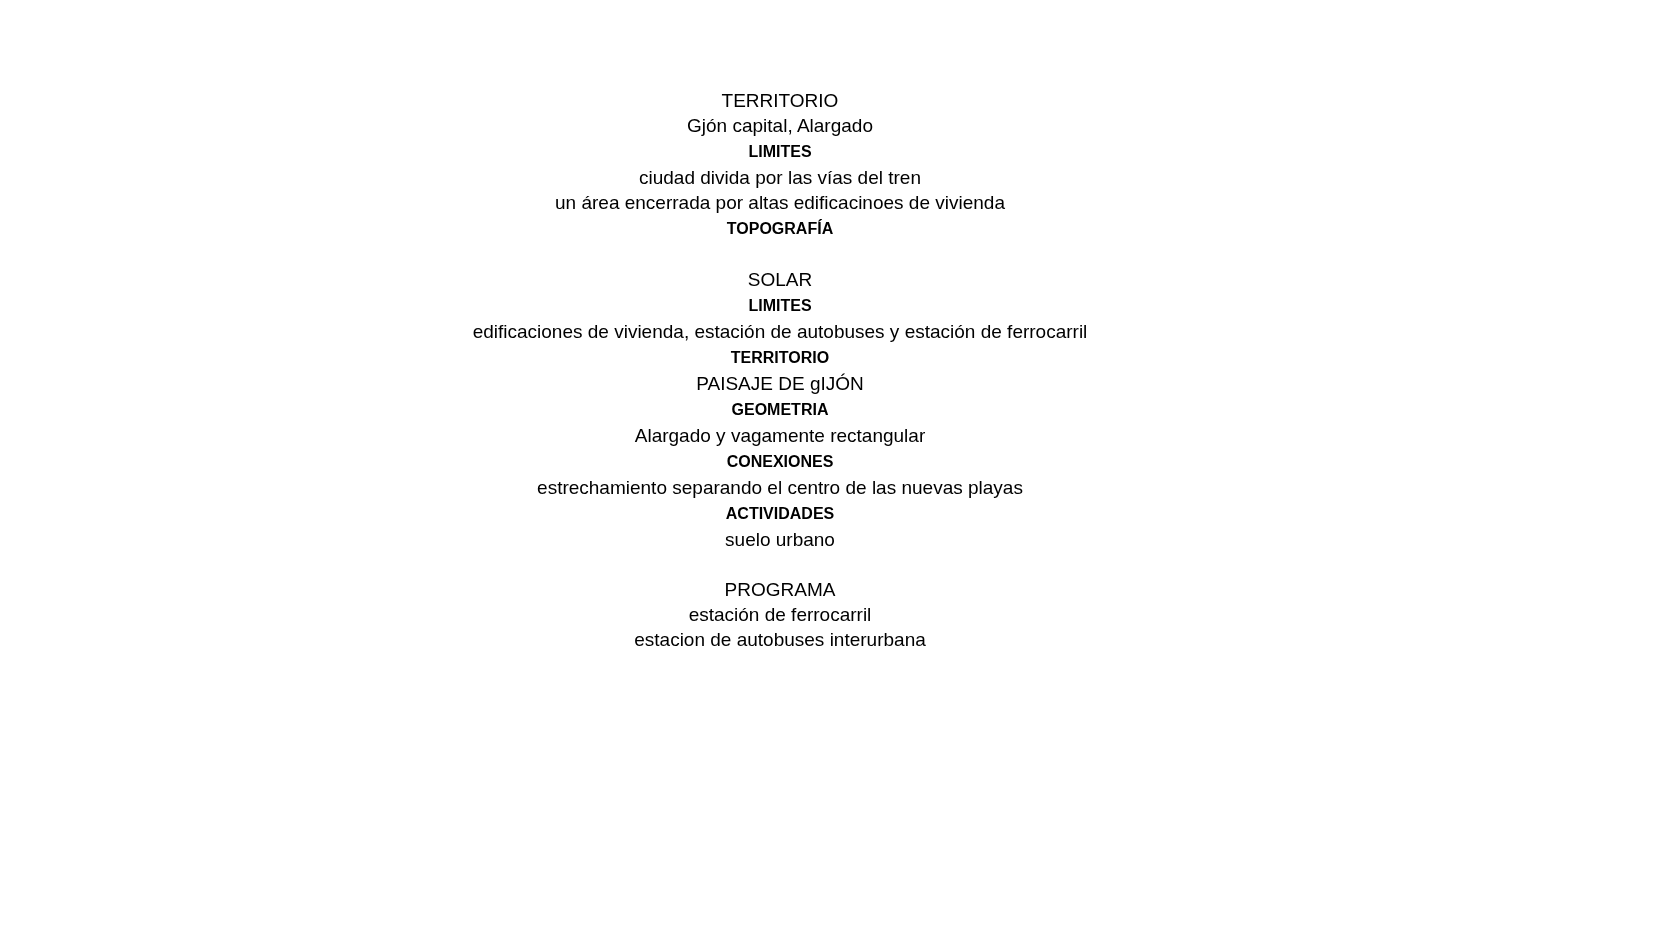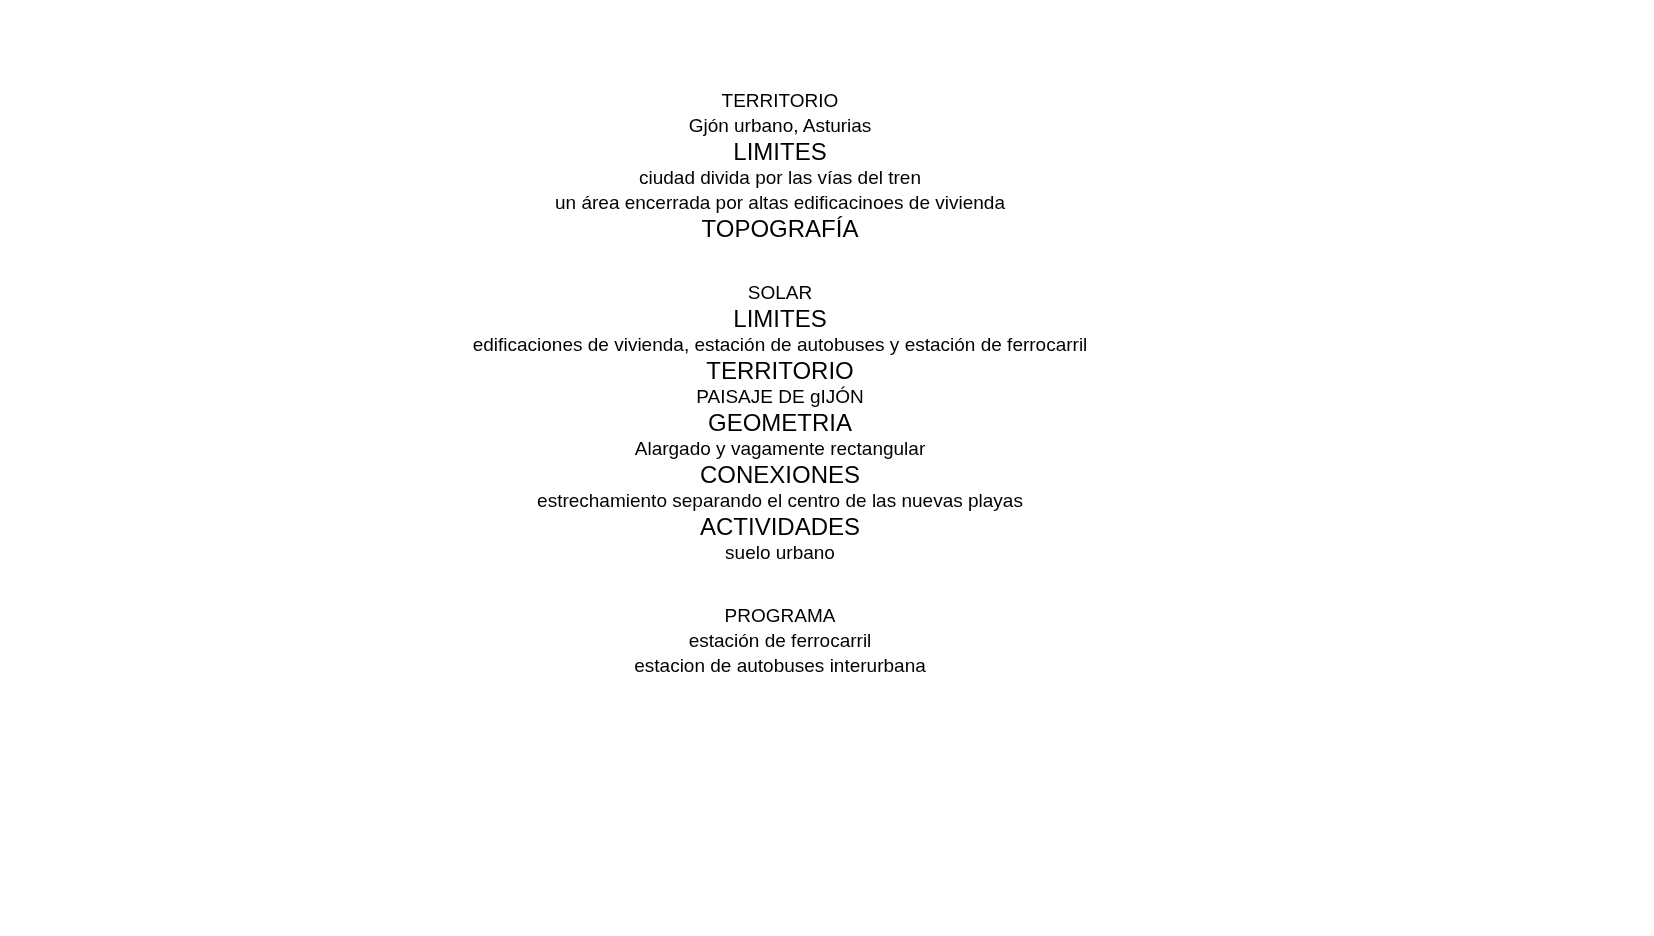--- a/index.html
+++ b/index.html
@@ -19,40 +19,40 @@
   
   .doc {
     box-sizing: border-box;
     width: 1560px;
     padding-top: 88px;
     text-align: center;
     font-size: 19px;
     line-height: 25px;
   }
   .block + .block {
-    margin-top: 38px;
+    margin-top: 25px;
   }
   .ln {
     white-space: nowrap;
   }
   .b {
-    font-weight: normal;
-    font-size: 24px;
+    font-weight: bold;
+    font-size: 16px;
     line-height: 27px;
   }
 </style>
 </head>
 <body>
 
 <div class="page">
   <div class="doc">
 
     <section class="block">
       <div class="ln">TERRITORIO</div>
-      <div class="ln">Gjón urbano, Asturias</div>
+      <div class="ln">Gjón capital, Alargado</div>
       <div class="ln b">LIMITES</div>
       <div class="ln">ciudad divida por las vías del tren</div>
       <div class="ln">un área encerrada por altas edificacinoes de vivienda</div>
       <div class="ln b">TOPOGRAFÍA</div>
     </section>
 
     <section class="block">
       <div class="ln">SOLAR</div>
       <div class="ln b">LIMITES</div>
       <div class="ln">edificaciones de vivienda, estación de autobuses y estación de ferrocarril</div>

